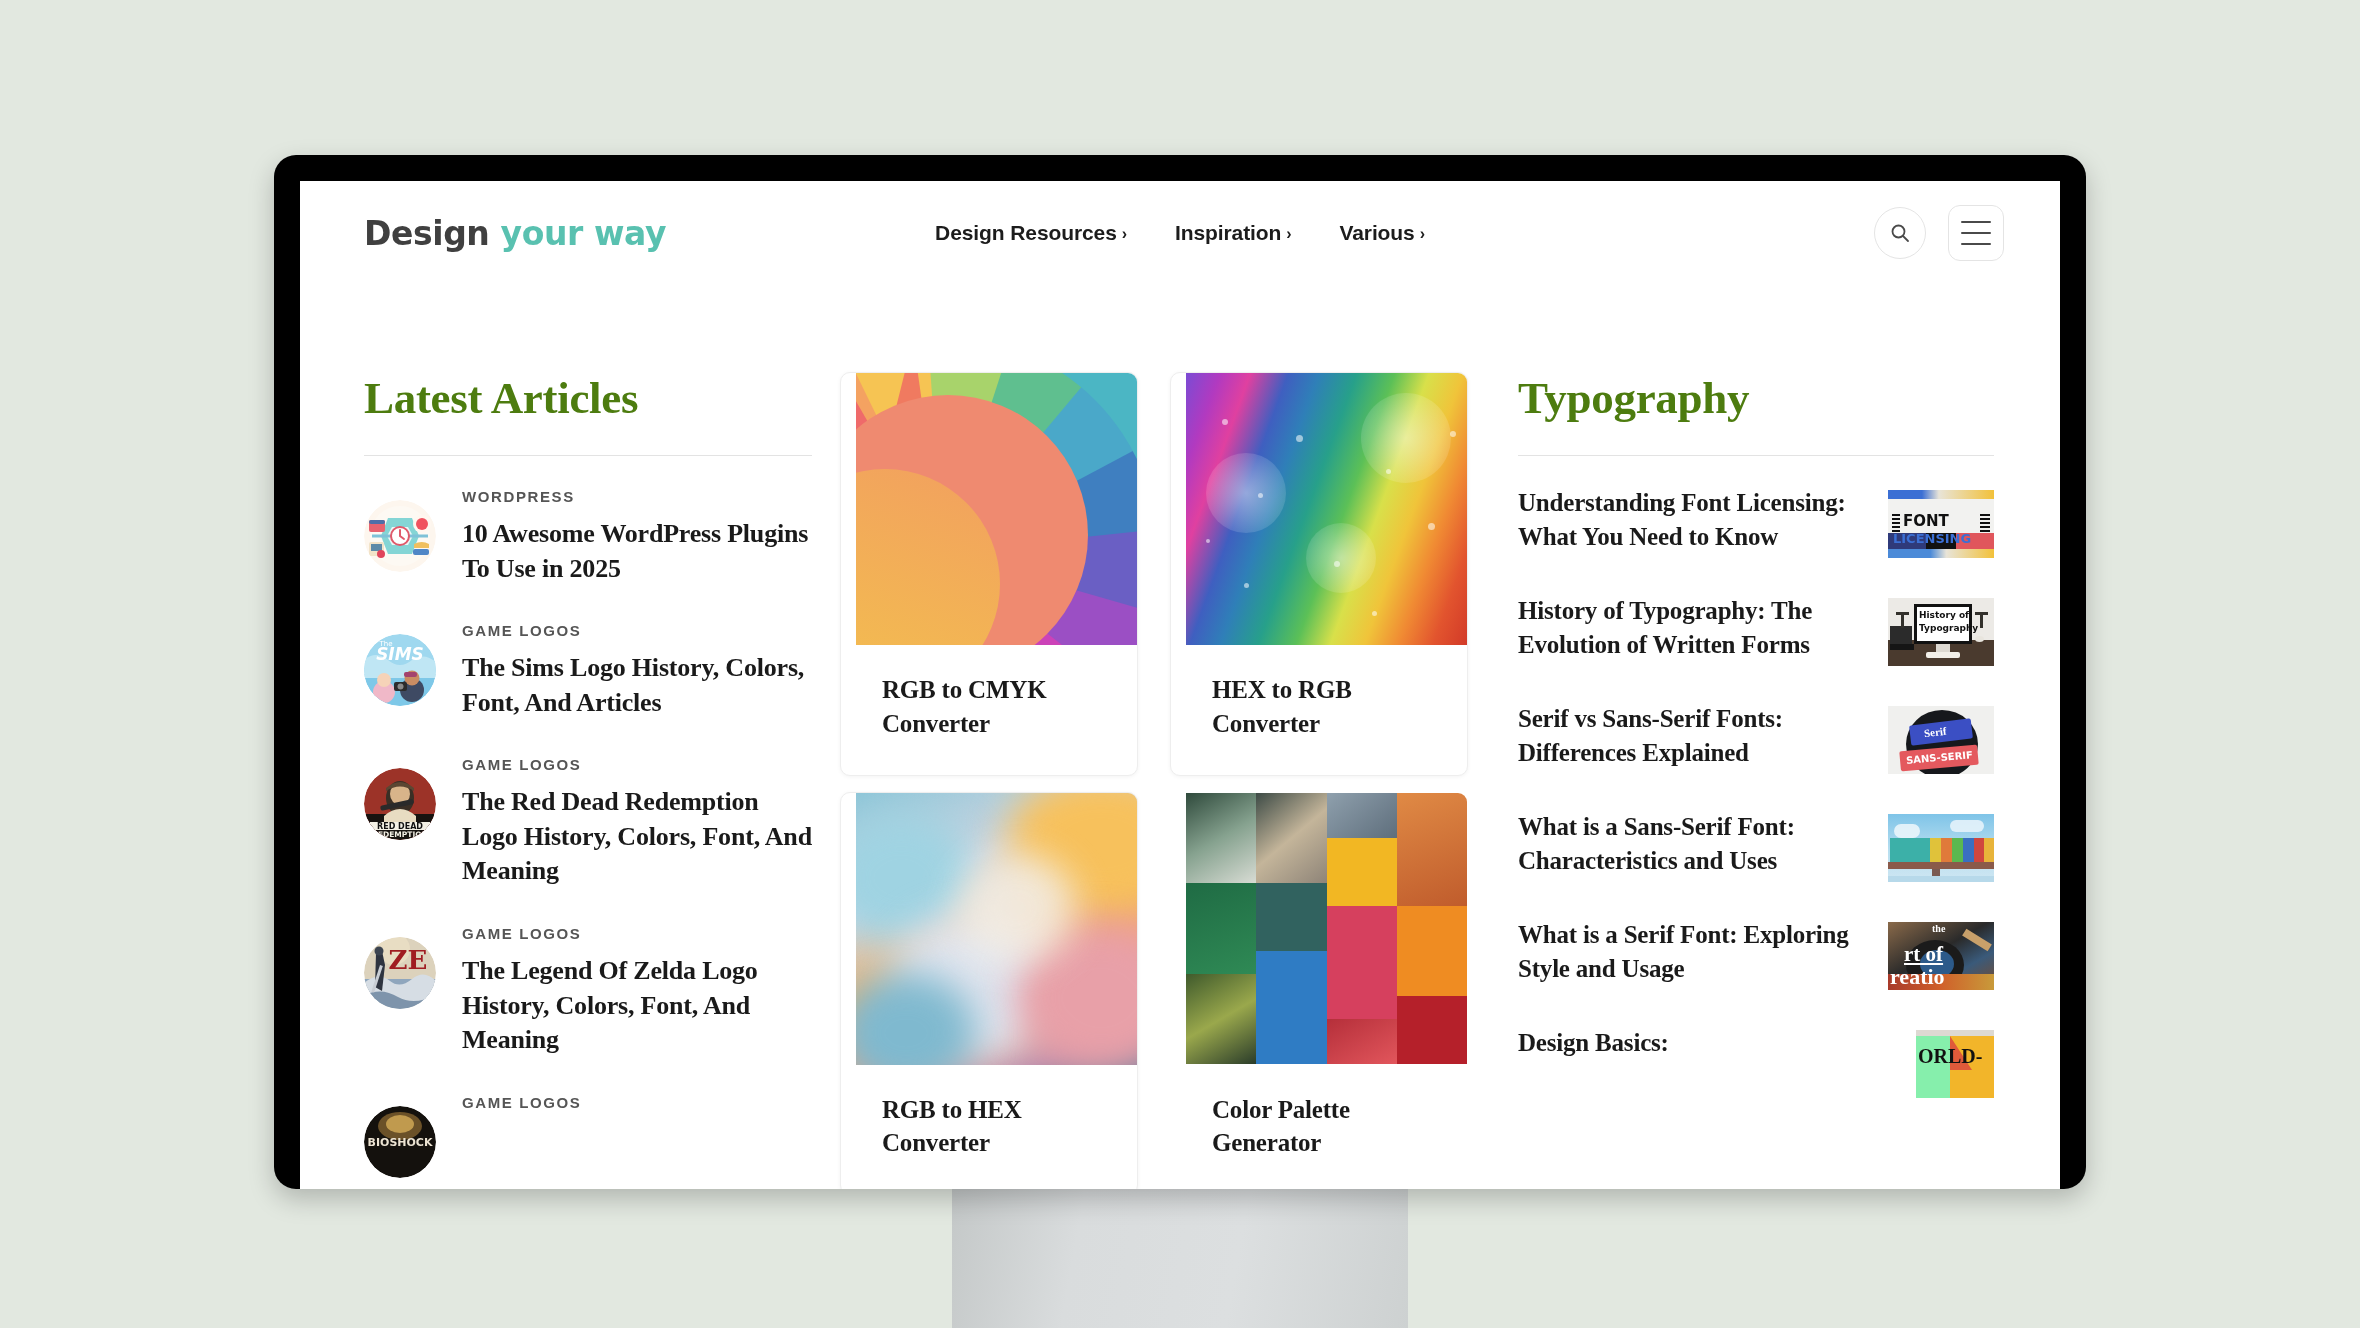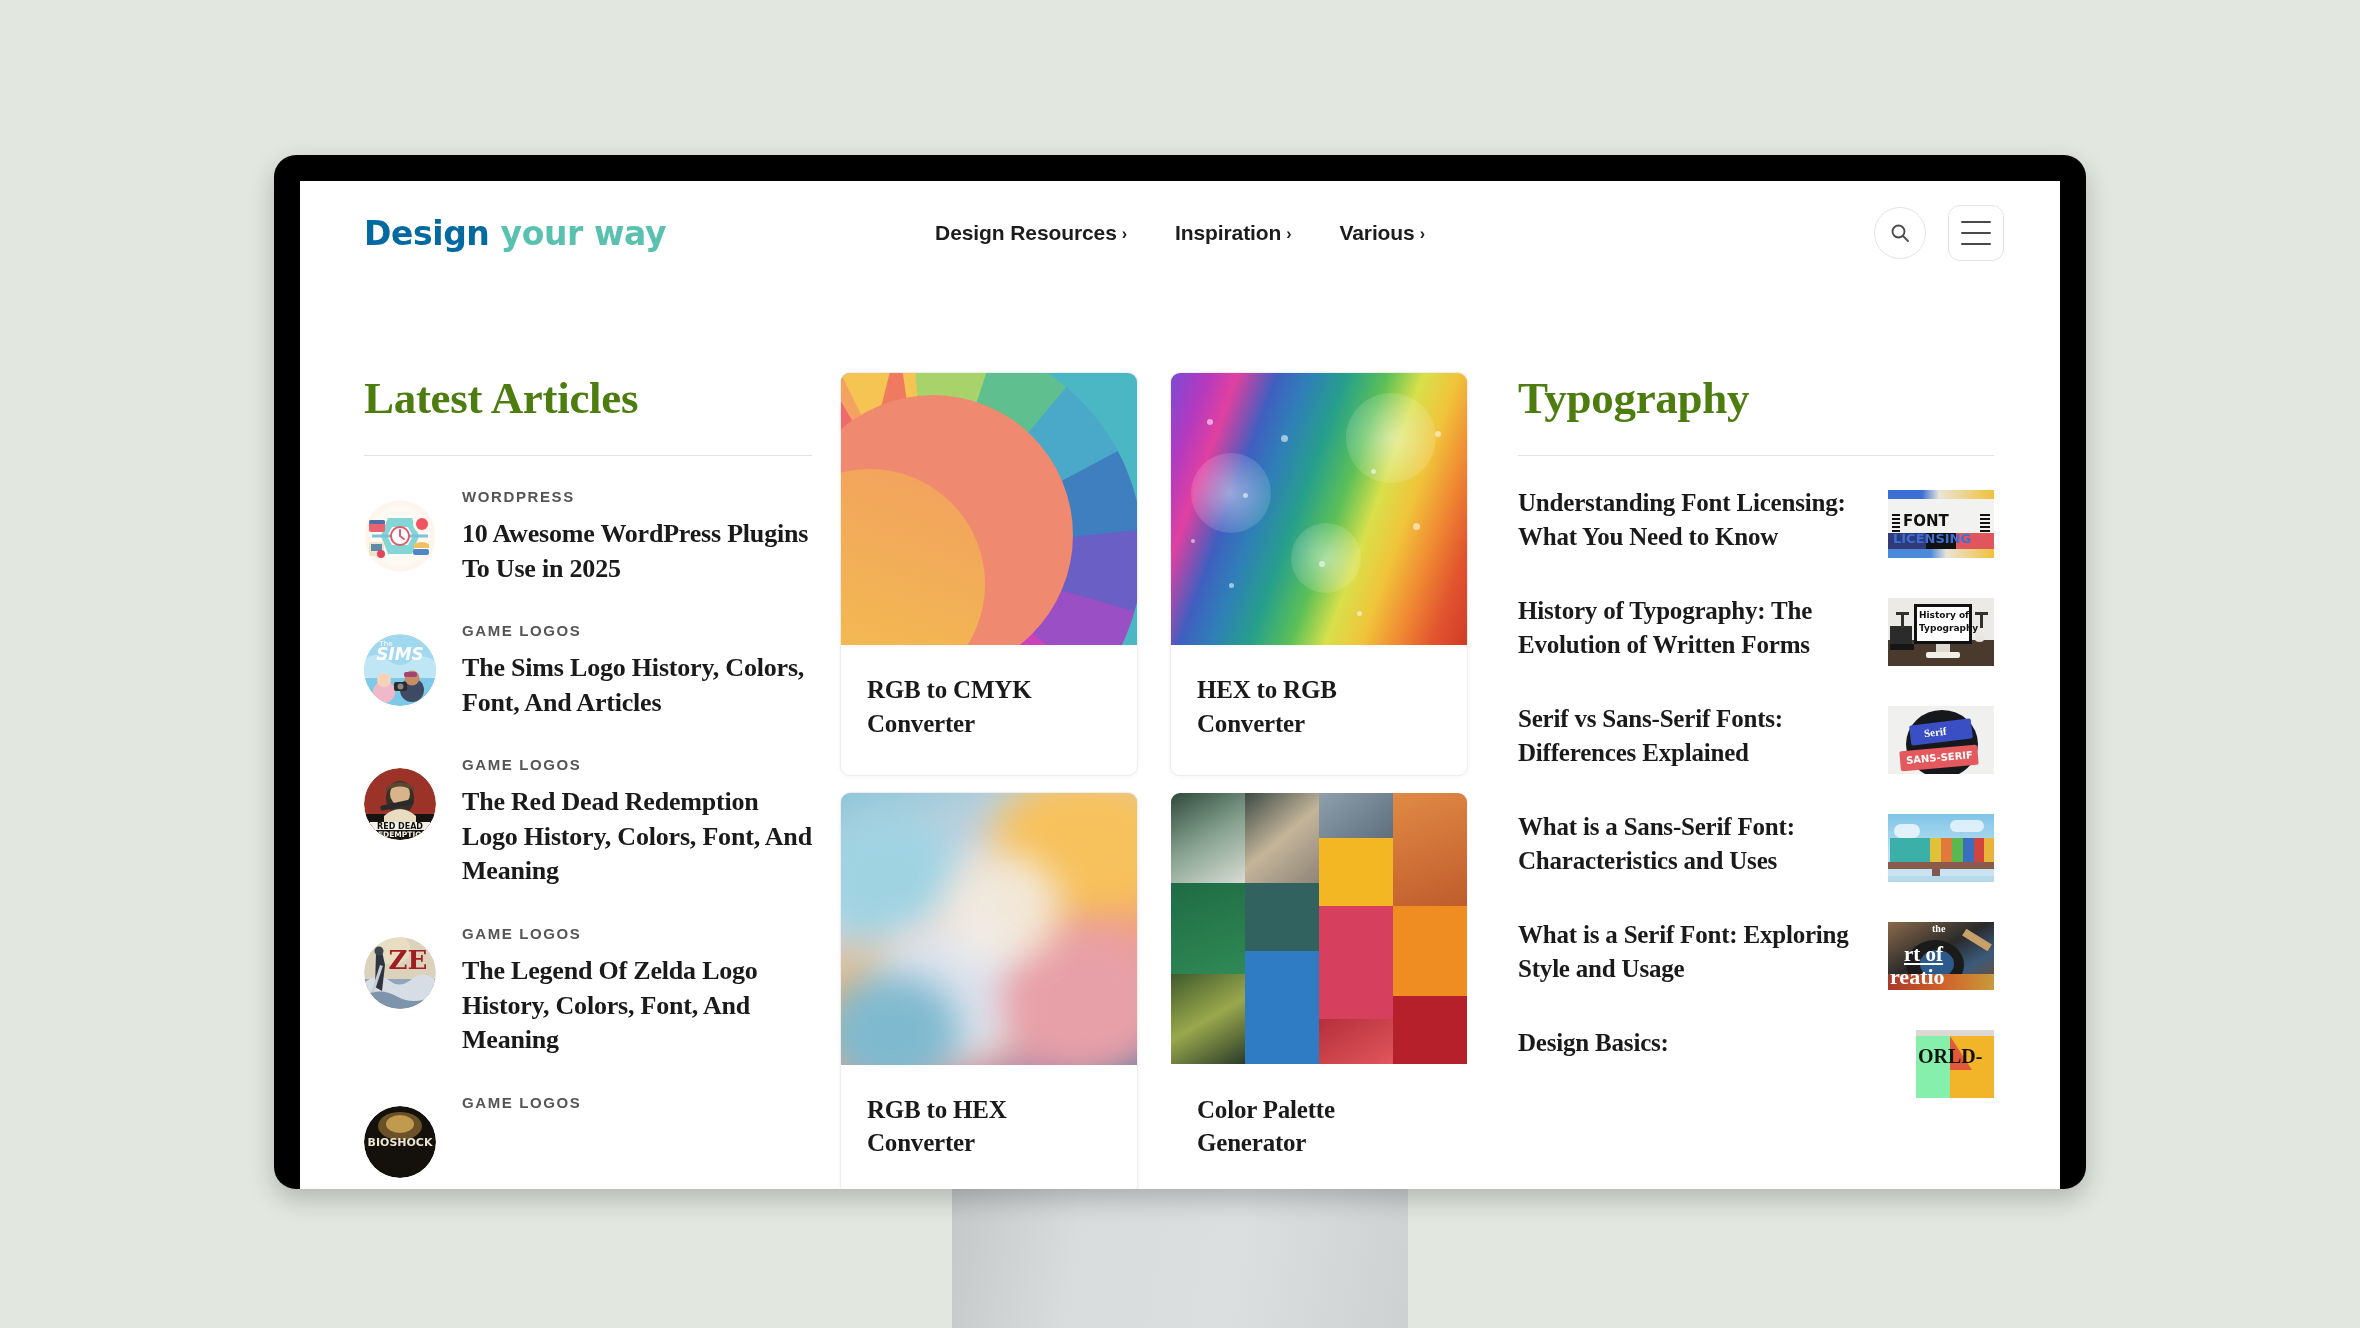--- a/index.html
+++ b/index.html
@@ -56,21 +56,21 @@
     position: relative;
   }
 
   .logo {
     font-size: 33px;
     font-weight: 800;
     letter-spacing: -0.4px;
     white-space: nowrap;
     font-family: "DejaVu Sans", sans-serif;
   }
-  .logo .logo-a { color: #0369a1; }
+  .logo .logo-a { color: #404040; }
   .logo .logo-b { color: #59c1b0; }
 
   .main-nav {
     position: absolute;
     left: 50%;
     transform: translateX(-50%);
     display: flex;
     gap: 48px;
     align-items: center;
   }
@@ -194,20 +194,21 @@
     gap: 16px 32px;
   }
 
   .tool-card {
     background: #ffffff;
     border: 1px solid #eeeeee;
     border-radius: 10px;
     overflow: hidden;
     box-shadow: 0 1px 4px rgba(0,0,0,0.05);
     cursor: pointer;
+    padding-left: 15px;
   }
   .tool-card.flat { border-color: transparent; box-shadow: none; }
 
   .card-media {
     width: 100%;
     height: 272px;
     position: relative;
     overflow: hidden;
   }
 

